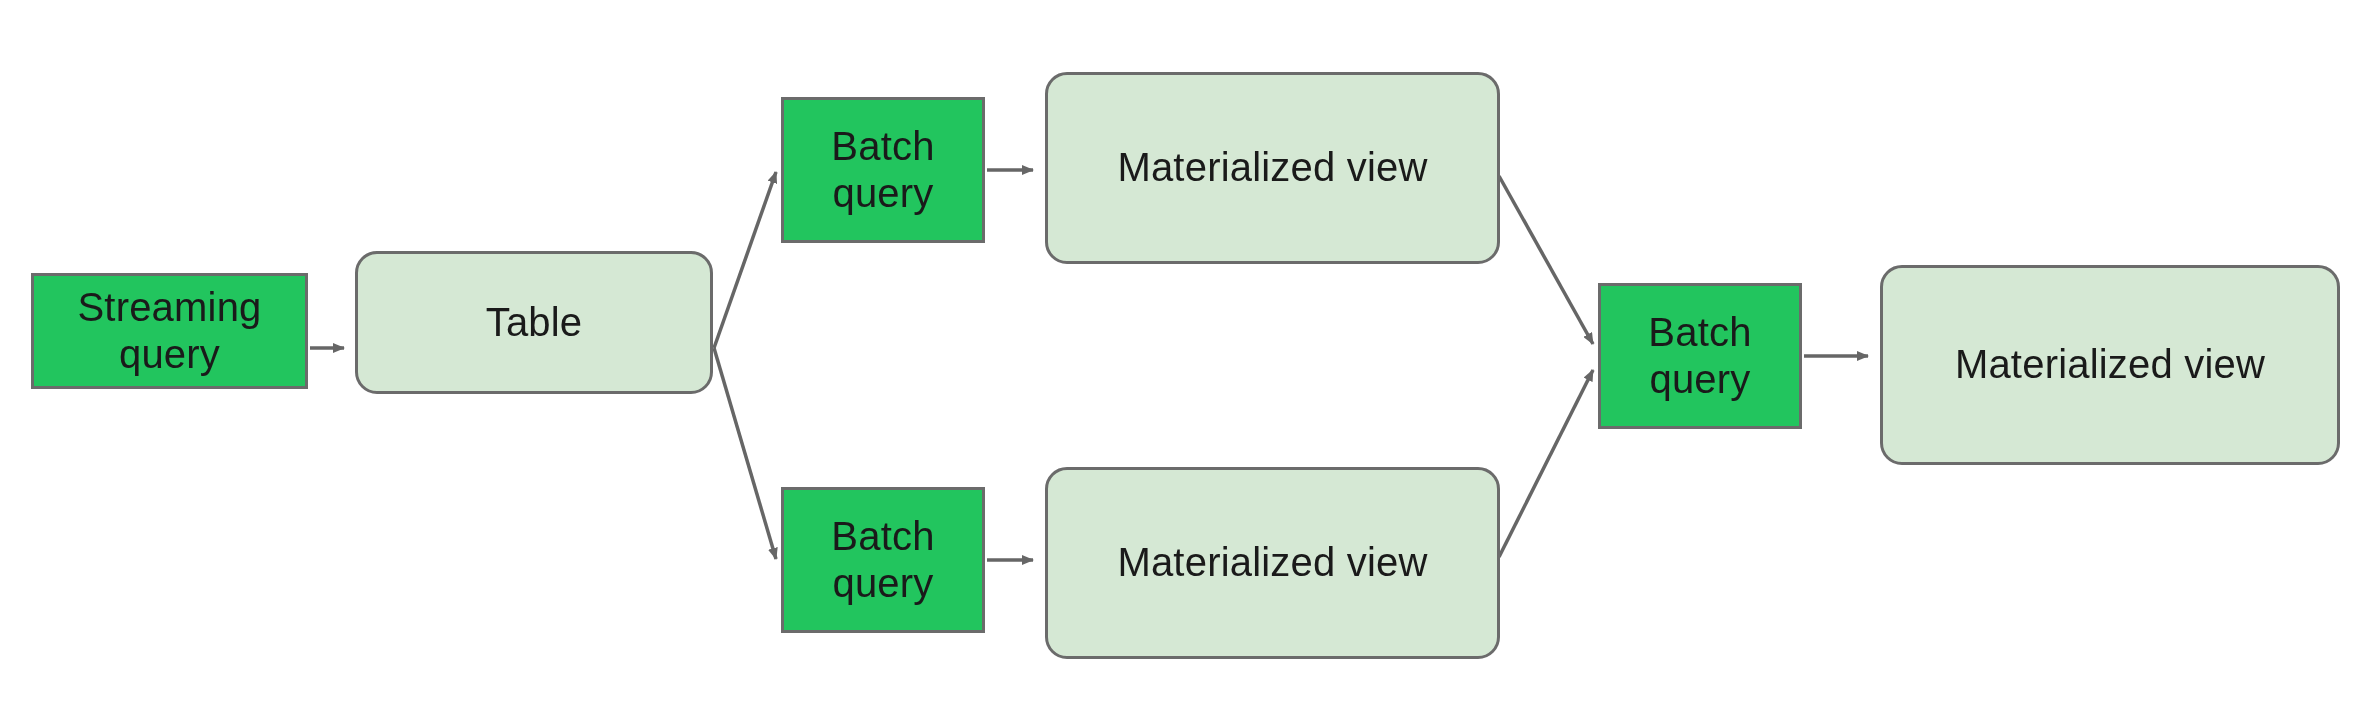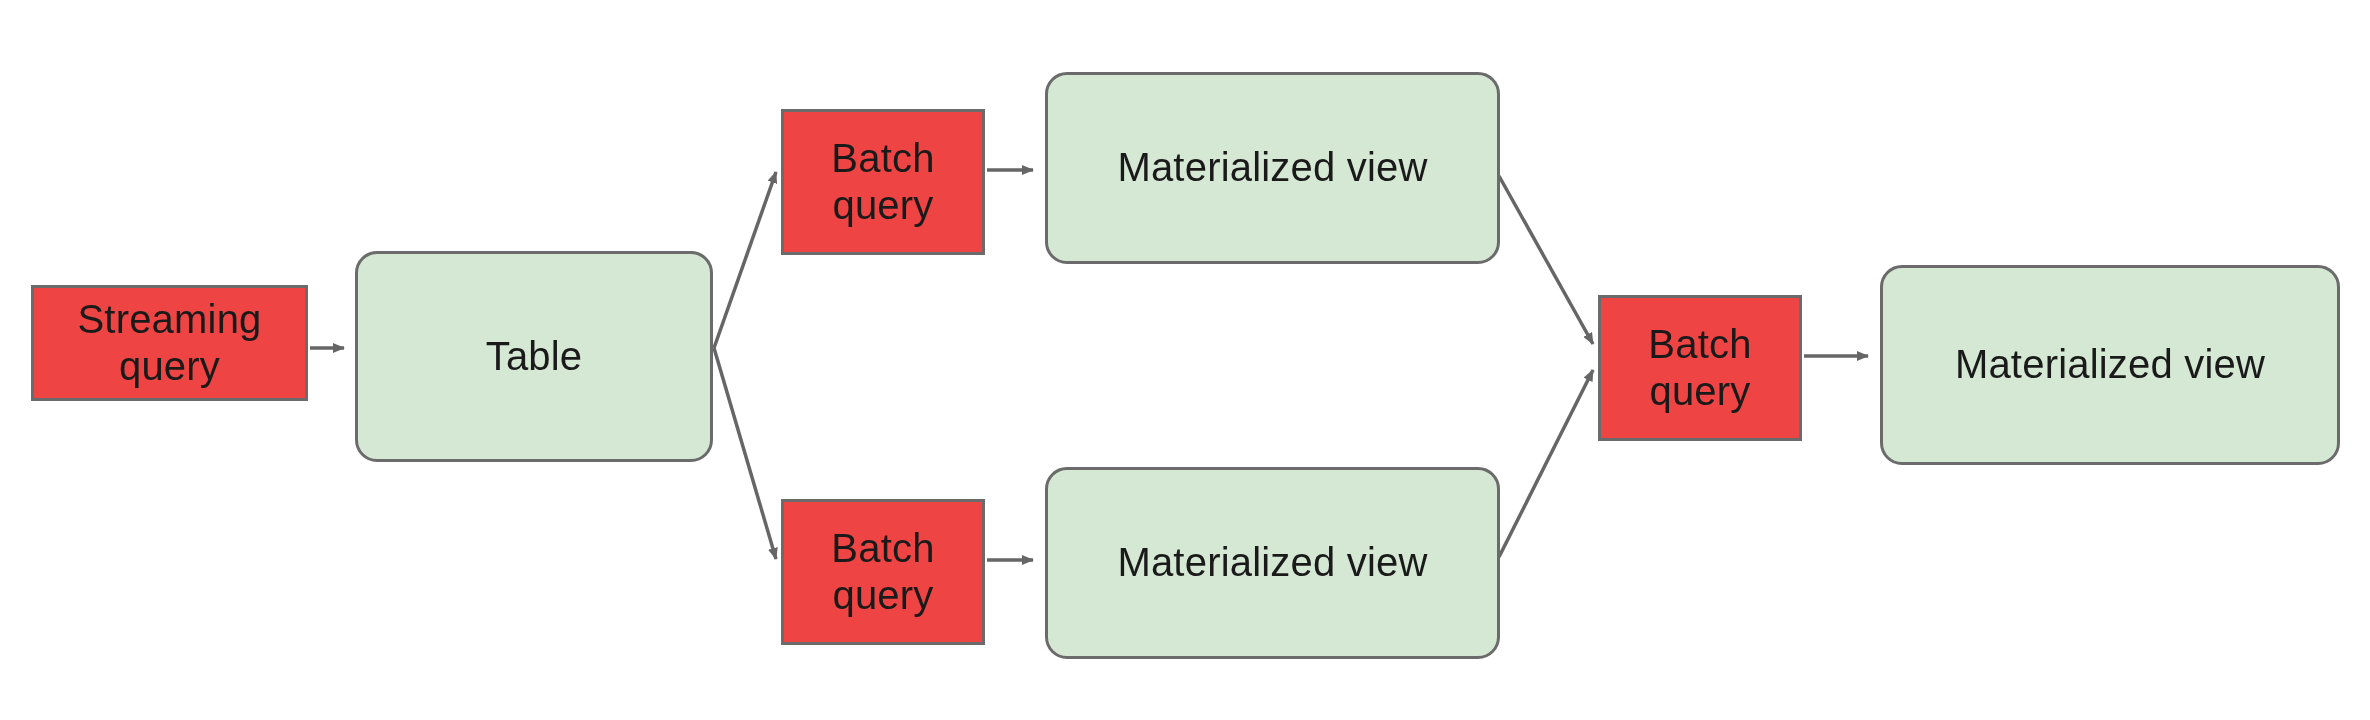--- a/index.html
+++ b/index.html
@@ -39,24 +39,23 @@
     border-style: solid;
     border-width: 3px;
     z-index: 2;
   }
   .node-store {
     background: #d5e8d4;
     border-color: #6b6b6b;
     border-radius: 22px;
   }
   .node-query {
-    background: #ef4444;
+    background: #22c55e;
     border-color: #6b6b6b;
     border-radius: 0;
-    margin-top: 12px;
   }
   .node-label {
     display: block;
     white-space: pre-line;
     padding: 0 6px;
   }
 </style>
 </head>
 <body>
 
@@ -79,21 +78,21 @@
       <path d="M 1499 557 L 1593 370" marker-end="url(#arrowhead)"></path>
       <path d="M 1804 356 L 1868 356" marker-end="url(#arrowhead)"></path>
     </g>
   </svg>
 
   <div class="node node-query" style="left:31px; top:273px; width:277px; height:116px;">
     <span class="node-label">Streaming
 query</span>
   </div>
 
-  <div class="node node-store" style="left:355px; top:251px; width:358px; height:211px;">
+  <div class="node node-store" style="left:355px; top:251px; width:358px; height:143px;">
     <span class="node-label">Table</span>
   </div>
 
   <div class="node node-query" style="left:781px; top:97px; width:204px; height:146px;">
     <span class="node-label">Batch
 query</span>
   </div>
 
   <div class="node node-store" style="left:1045px; top:72px; width:455px; height:192px;">
     <span class="node-label">Materialized view</span>

